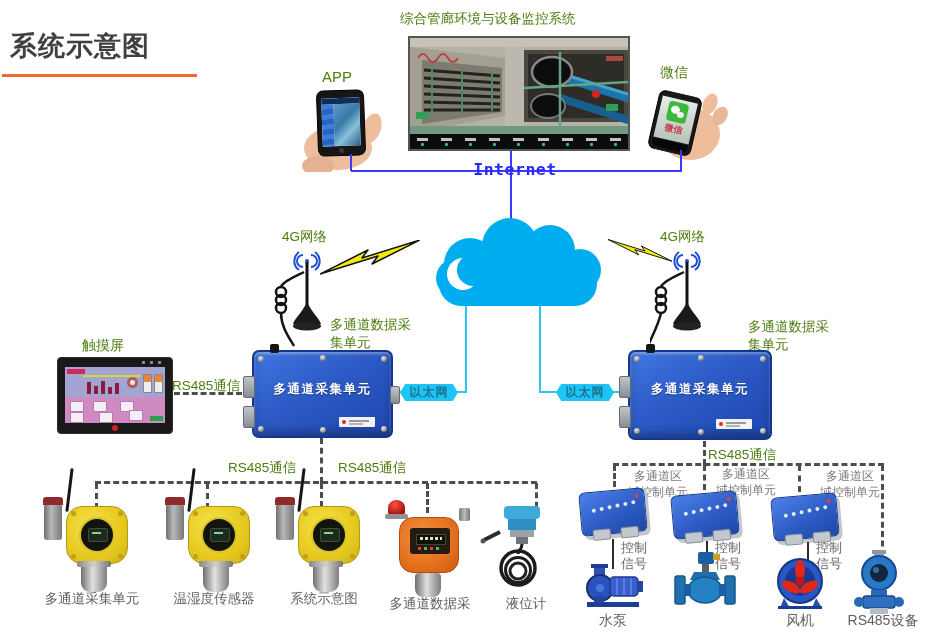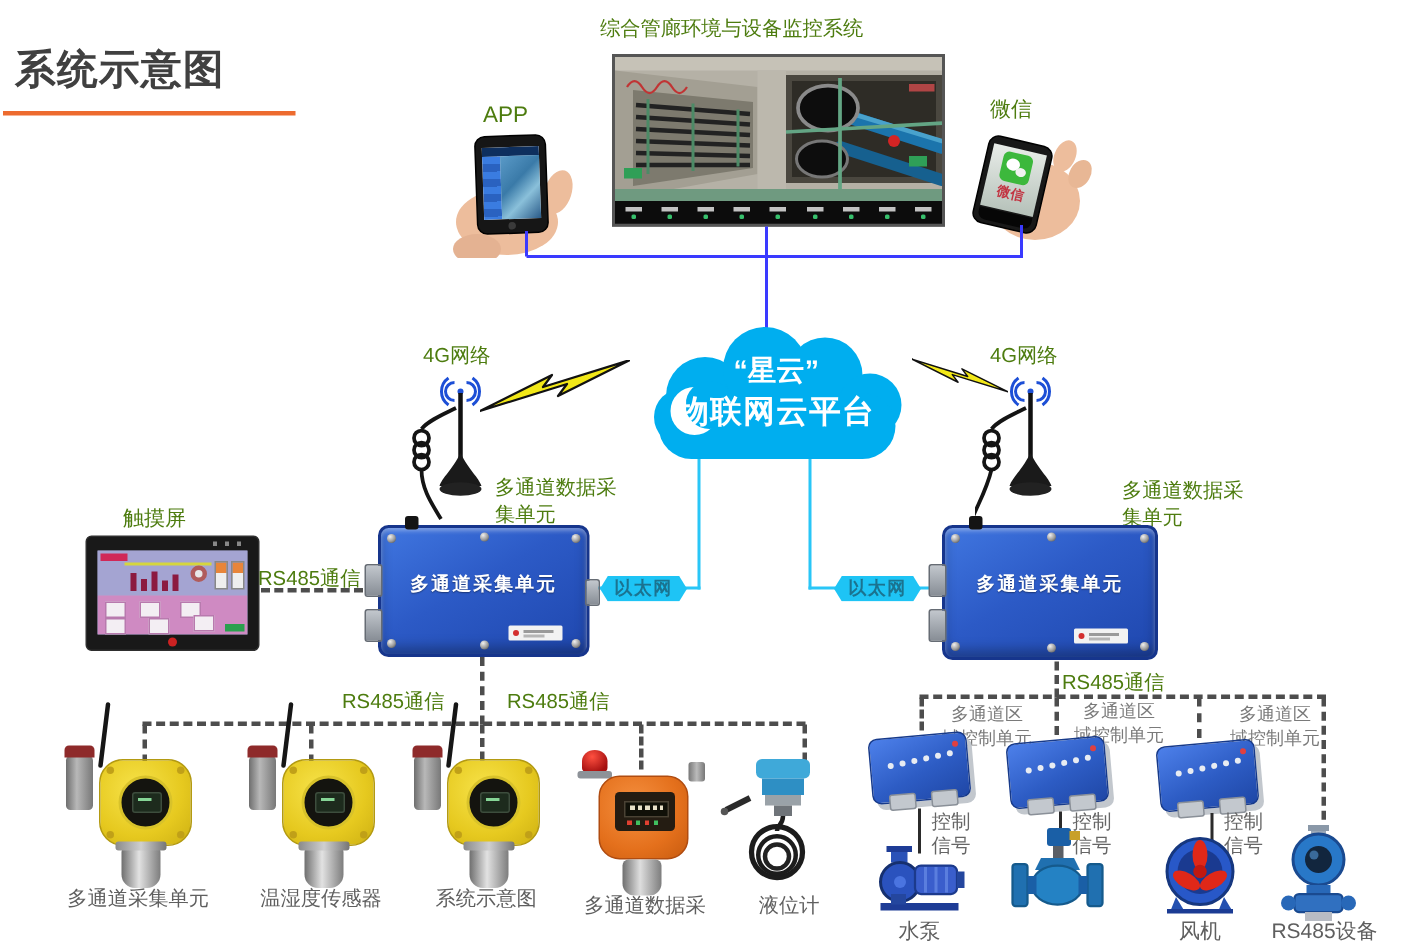--- a/index.html
+++ b/index.html
@@ -233,42 +233,41 @@
         </div>
       <div class="pw-label">微信</div>
     </div>
     <div class="pw-chin"></div>
   </div>
 
   <div class="abs bline" style="left:350px;top:154px;width:2px;height:17px;"></div>
   <div class="abs bline" style="left:680px;top:150px;width:2px;height:21px;"></div>
   <div class="abs bline" style="left:351px;top:170px;width:331px;height:2px;"></div>
   <div class="abs bline" style="left:510px;top:151px;width:2px;height:72px;"></div>
+  <div class="abs inet" style="left:450px;top:160px;width:130px;">Internet</div>
 
   <div class="abs cyline" style="left:465px;top:298px;width:2px;height:95px;"></div>
   <div class="abs cyline" style="left:539px;top:298px;width:2px;height:95px;"></div>
   <div class="abs cyline" style="left:454px;top:391px;width:13px;height:2px;"></div>
   <div class="abs cyline" style="left:539px;top:391px;width:19px;height:2px;"></div>
   <div class="abs cyline" style="left:390px;top:391px;width:12px;height:2px;"></div>
   <div class="abs cyline" style="left:612px;top:391px;width:17px;height:2px;"></div>
 
   <svg class="abs" style="left:425px;top:212px;" width="185" height="100" viewBox="0 0 185 100">
     <g fill="#00aeef">
       <circle cx="45" cy="52" r="26"></circle>
         <circle cx="85" cy="34" r="28"></circle>
         <circle cx="125" cy="38" r="25"></circle>
       <circle cx="155" cy="58" r="21"></circle>
         <circle cx="30" cy="66" r="19"></circle>
       <rect x="14" y="50" width="158" height="44" rx="22"></rect>
     </g>
     <circle cx="38" cy="62" r="16" fill="#ffffff"></circle>
     <circle cx="48" cy="58" r="16" fill="#00aeef"></circle>
   </svg>
-  <div class="abs" style="left:425px;top:234px;width:185px;text-align:center;color:#fff;font-size:19px;font-weight:bold;">“星云”</div>
-  <div class="abs" style="left:425px;top:260px;width:185px;text-align:center;color:#fff;font-size:21px;font-weight:bold;letter-spacing:1px;">物联网云平台</div>
 
   <svg class="abs" style="left:320px;top:240px;" width="100" height="36" viewBox="0 0 100 36">
     <polygon points="0,34 48,10 42,18 100,0 52,24 58,16" fill="#f2e818" stroke="#111" stroke-width="1.5" stroke-linejoin="round"></polygon>
   </svg>
   <svg class="abs" style="left:608px;top:233px;" width="64" height="36" viewBox="0 0 100 36">
     <polygon points="0,0 48,24 42,16 100,34 52,10 58,18" fill="#f2e818" stroke="#111" stroke-width="1.5" stroke-linejoin="round"></polygon>
   </svg>
 
   <div class="abs glabel" style="left:282px;top:228px;width:58px;">4G网络</div>
   <div class="abs glabel" style="left:660px;top:228px;width:58px;">4G网络</div>

